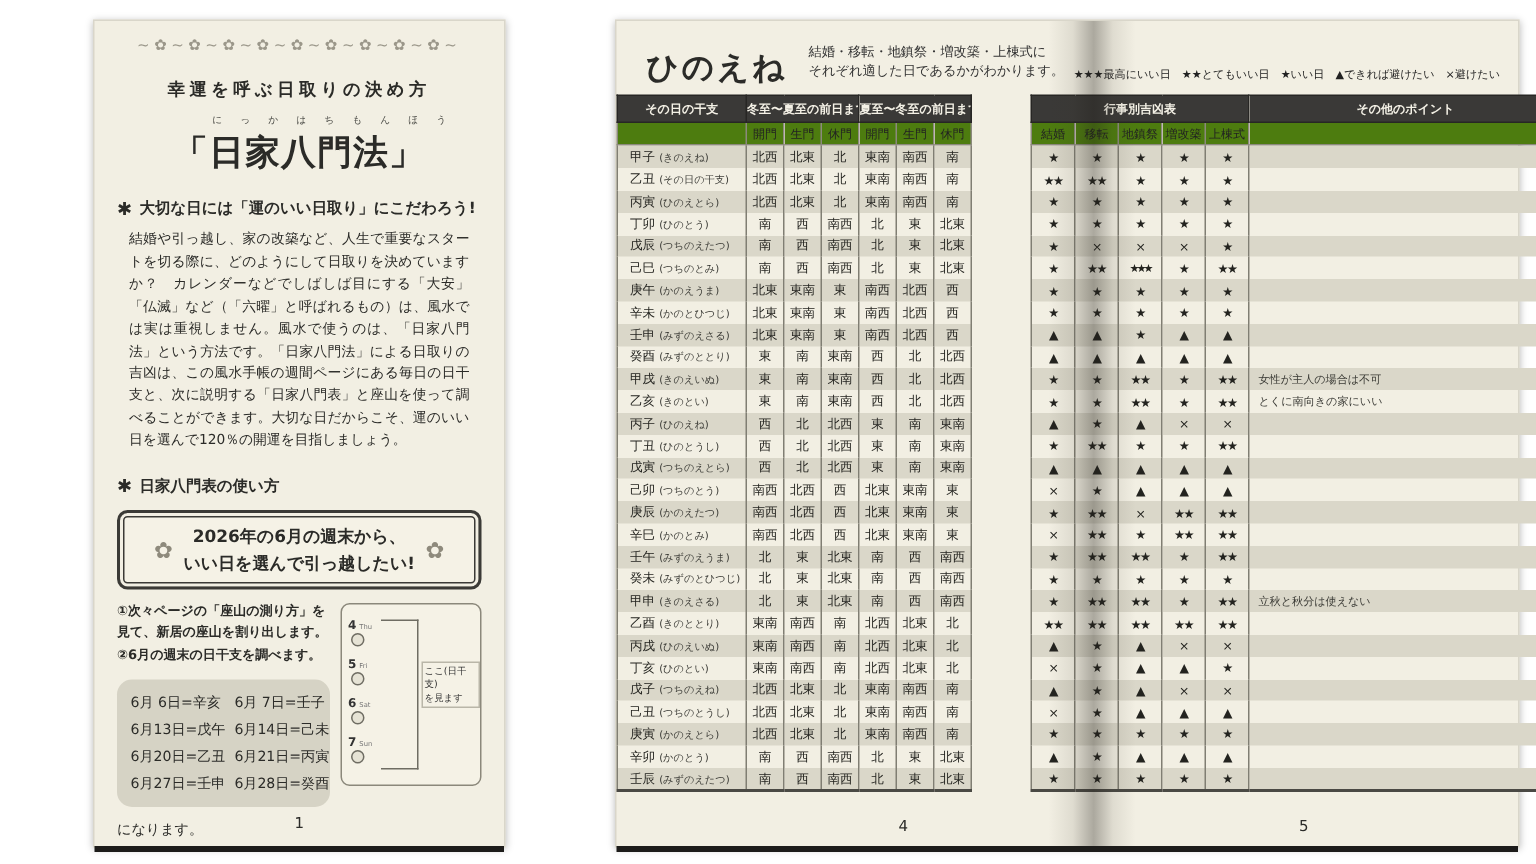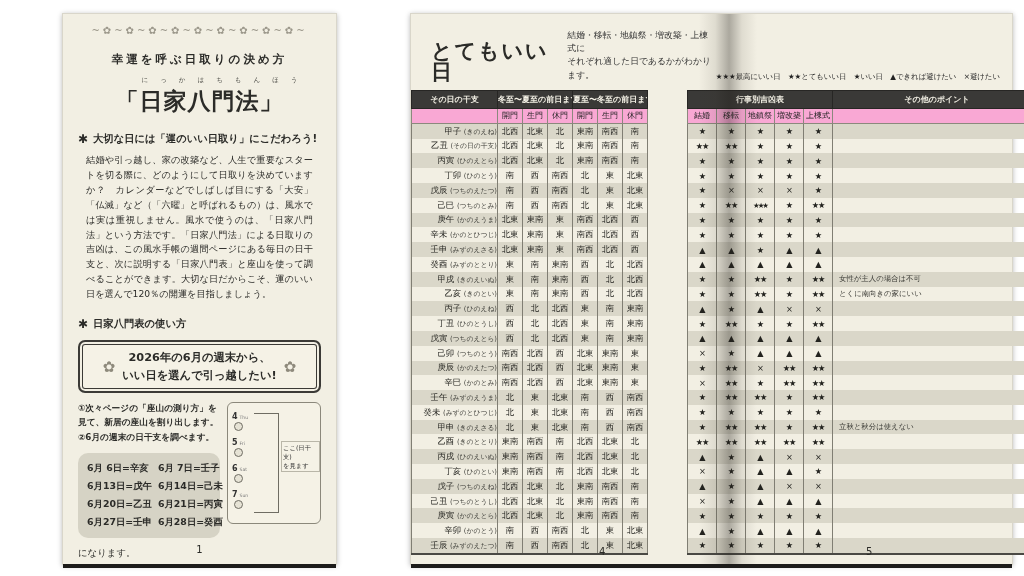--- a/index.html
+++ b/index.html
@@ -23,21 +23,21 @@
   .callout{margin:9px 15px 0;padding:7px 4px;border:2px solid #3b3a36;border-radius:7px;
     box-shadow:inset 0 0 0 2px #f2efe3, inset 0 0 0 3px #3b3a36;
     display:flex;align-items:center;justify-content:center;gap:7px;background:#f5f2e6;}
   .callout-text{text-align:center;font-size:11.3px;font-weight:bold;line-height:1.55;}
   .flourish{color:#8e8a7c;font-size:15px;}
   .steps-row{display:flex;margin:9px 15px 0;gap:7px;}
   .steps-col{flex:1;min-width:0;}
   .steps{font-size:8.7px;line-height:1.55;}
   .steps p{margin:0 0 2px;font-weight:bold;}
   .dates-box{margin-top:8px;background:#d6d3c5;border-radius:10px;padding:9px 9px;
-    display:grid;grid-template-columns:1fr 1fr;gap:5px 6px;font-size:9.4px;font-weight:bold;white-space:nowrap;}
+    display:grid;grid-template-columns:1fr 1fr;gap:5px 6px;font-size:9.4px;font-weight:normal;white-space:nowrap;}
   .after-dates{margin-top:9px;font-size:9.4px;}
   .lp-pagenum{position:absolute;bottom:9px;left:0;width:100%;text-align:center;font-size:10px;}
   
   .diagram{width:94px;height:122px;border:1px solid #8b887b;border-radius:6px;background:#f5f2e6;position:relative;padding:5px 4px;box-sizing:border-box;flex:none;}
   .d-row{height:26px;display:flex;flex-direction:column;justify-content:center;width:20px;}
   .d-top{display:flex;align-items:baseline;gap:2px;}
   .d-num{font-size:8px;font-weight:bold;color:#333;}
   .d-dow{font-size:4.5px;color:#777;}
   .d-stamp{width:7px;height:7px;border:1px solid #6f6d63;border-radius:50%;background:#e6e3d5;margin:1px 0 0 2px;}
   .d-bracket{position:absolute;left:26px;top:10px;bottom:10px;width:24px;border:1px solid #6f6d63;border-left:none;}
@@ -45,26 +45,26 @@
 
   
   .right-card{left:410px;width:601px;height:550px;border:1px solid #d9d6ca;}
   .rp-header{display:flex;align-items:flex-end;padding:15px 12px 5px 20px;}
   .rp-title{font-size:21px;font-weight:bold;letter-spacing:2px;line-height:1;}
   .rp-subtitle{margin-left:14px;font-size:8.8px;line-height:1.5;color:#333;padding-bottom:1px;}
   .rp-legend{margin-left:auto;font-size:7.4px;white-space:nowrap;padding-bottom:1px;color:#222;}
   table.hachimon{border-collapse:collapse;table-layout:fixed;width:631px;margin:2px auto 0;}
   .hachimon th,.hachimon td{padding:0;overflow:hidden;white-space:nowrap;}
   .hachimon thead tr.h1 th{background:#3a3937;color:#f4f1e6;font-size:8px;font-weight:bold;height:17px;border:1px solid #272624;letter-spacing:0px;}
-  .hachimon thead tr.h2 th{background:#f9a8d4;color:#222;font-size:8px;font-weight:normal;height:14px;border:1px solid #8b897d;}
+  .hachimon thead tr.h2 th{background:#4d7c0f;color:#222;font-size:8px;font-weight:normal;height:14px;border:1px solid #8b897d;}
   .hachimon th.gut,.hachimon td.c-gut{background:transparent!important;border:none!important;}
   .hachimon thead th.blank{background:transparent;border:none;}
   .hachimon thead th.blank-gray{background:#c6c3b5;border:1px solid #8b897d;}
   .hachimon tbody td{height:14.8px;font-size:8.4px;text-align:center;border-left:1px solid #807e73;border-right:1px solid #807e73;color:#23231f;}
-  .hachimon tbody td.c-name{text-align:right;padding-left:8px;}
+  .hachimon tbody td.c-name{text-align:left;padding-left:8px;}
   .hachimon .rd{font-size:6.8px;color:#3c3c37;}
   .hachimon tr.stripe td{background:#dad7c9;}
   .hachimon tbody td.c-mark{font-size:8.2px;letter-spacing:-1px;}
   .hachimon tbody td.c-mark.tight{letter-spacing:-2px;font-size:7.4px;}
   .hachimon tbody td.c-note{text-align:left;padding-left:6px;font-size:7.4px;color:#3a3a35;}
   .hachimon tbody tr:last-child td{border-bottom:2px solid #4a4944;}
   .fold{position:absolute;top:0;bottom:0;left:288px;width:58px;pointer-events:none;
     background:linear-gradient(90deg,rgba(55,50,40,0) 0%,rgba(55,50,40,.10) 28%,rgba(35,32,26,.34) 52%,rgba(55,50,40,.10) 74%,rgba(55,50,40,0) 100%);}
   .rp-pagenums span{position:absolute;bottom:7px;font-size:10px;}
   .pn-4{left:188px;}
@@ -153,21 +153,21 @@
         <div>を見ます</div>
       </div>
     </div>
   </div>
 
   <div class="lp-pagenum">1</div>
 </div>
 
 <div class="card right-card">
   <div class="rp-header">
-    <div class="rp-title">とてもいい日</div>
+    <div class="rp-title">ひのえね</div>
     <div class="rp-subtitle">
       <div>結婚・移転・地鎮祭・増改築・上棟式に</div>
       <div>それぞれ適した日であるかがわかります。</div>
     </div>
     <div class="rp-legend">★★★最高にいい日　★★とてもいい日　★いい日　▲できれば避けたい　×避けたい</div>
   </div>
 
   <table class="hachimon">
     <colgroup>
       <col style="width:86px">

